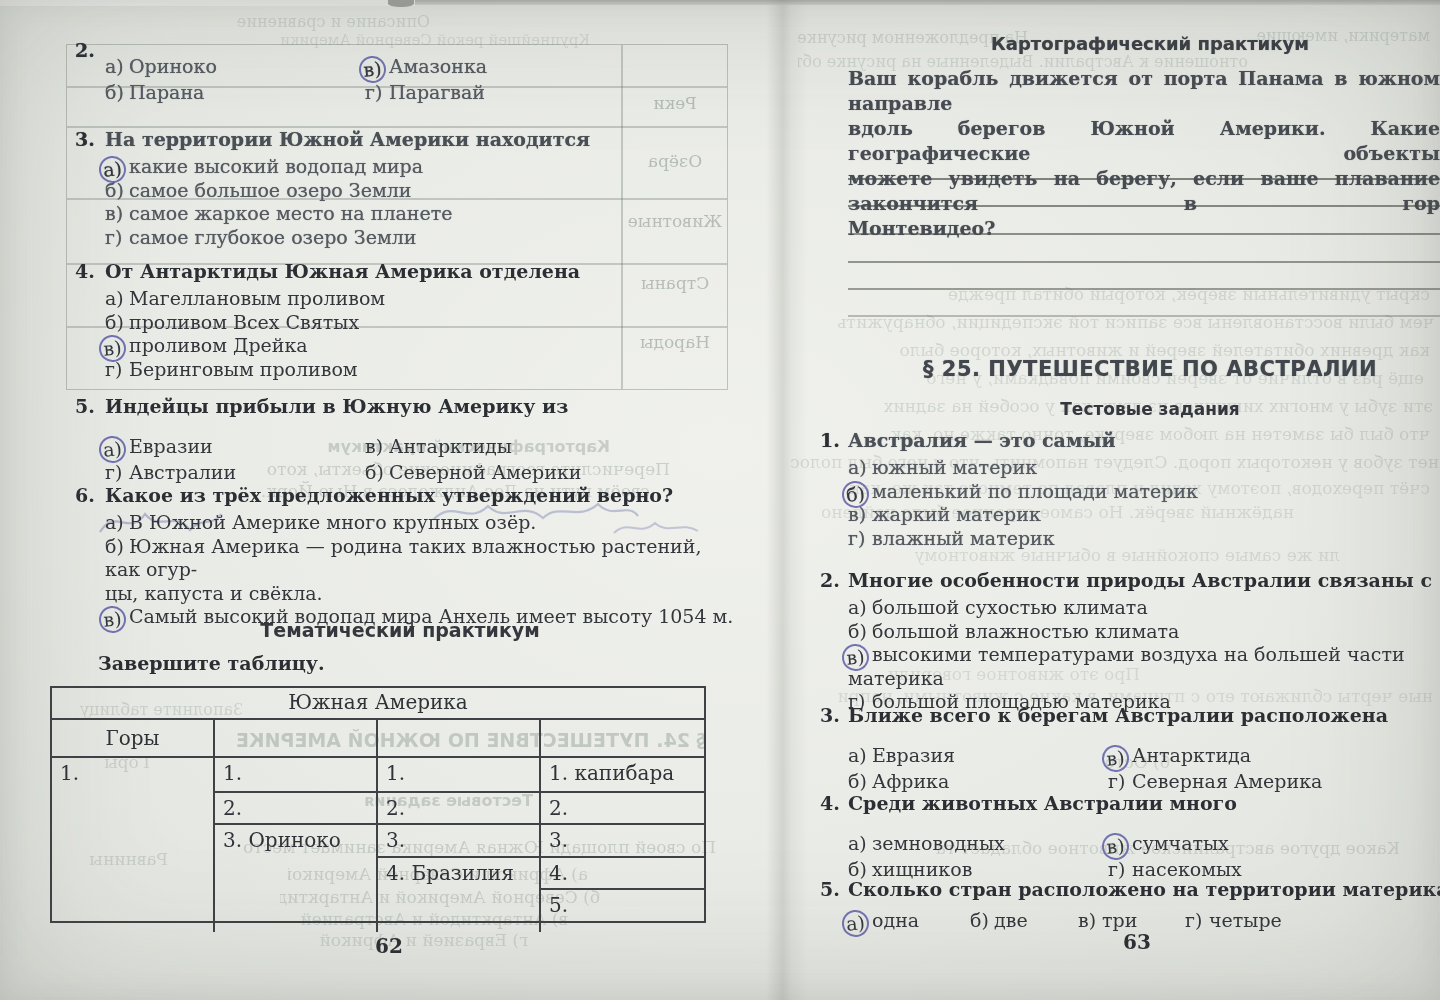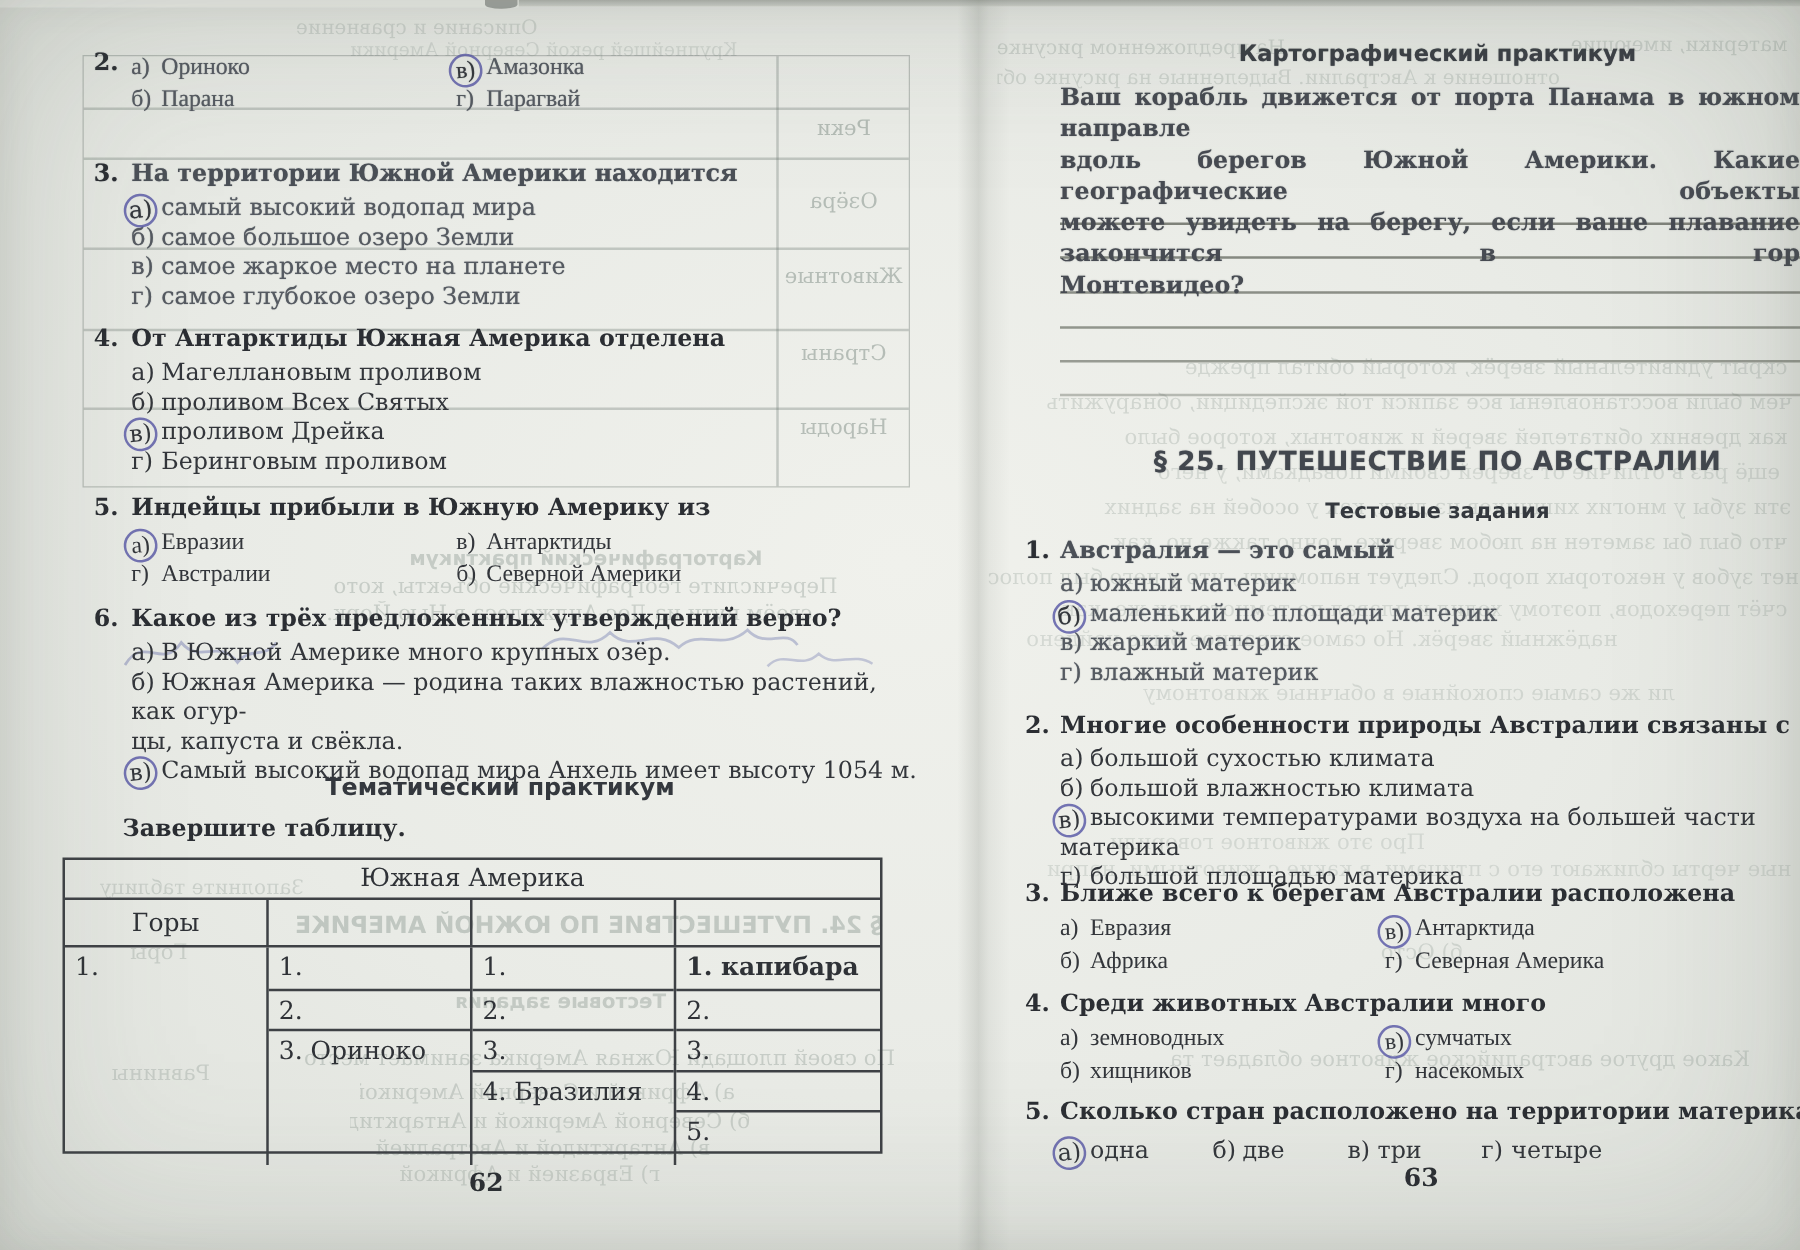--- a/index.html
+++ b/index.html
@@ -14,21 +14,21 @@
   .page-left{left:0;width:780px;}
   .page-right{left:780px;width:660px;}
 
   
   .q{position:absolute;left:75px;width:660px;padding-left:30px;box-sizing:border-box;
      font:19px/24px "DejaVu Serif",serif;color:#33363b;z-index:5;}
   .page-right .q{left:40px;width:628px;padding-left:28px;}
   .q-num{position:absolute;left:0;top:0;font-weight:bold;color:#2b2e33;}
   .q-title{font-weight:bold;color:#2b2e33;margin-bottom:4px;white-space:nowrap;}
   .opts.list .opt{display:block;line-height:23.5px;white-space:pre-line;}
-  .opts.grid2{display:grid;grid-template-columns:260px 1fr;grid-auto-rows:25.5px;margin-top:4px;font-family:Liberation Serif, serif;}
+  .opts.grid2{display:grid;grid-template-columns:260px 1fr;grid-auto-rows:25.5px;margin-top:16px;}
   .opts.row{position:relative;height:30px;margin-top:7px;}
   .opts.row .opt{position:absolute;top:0;white-space:nowrap;}
   .okey{display:inline-block;min-width:24px;}
   .okey.circ{border:2px solid rgba(93,93,168,.85);border-radius:50%;
      width:27px;height:27px;min-width:0;line-height:23px;text-align:center;
      box-sizing:border-box;margin:-3px 3px -6px -6px;transform:rotate(-5deg);
      vertical-align:middle;color:#33363b;}
   .faded{color:#555a61;text-shadow:0 0 .8px rgba(85,90,97,.8);}
   .faded .q-title{color:#4b5057;}
 
@@ -150,21 +150,21 @@
           <div class="opts grid2">
             <span class="opt"><span class="okey">а)</span><span>Ориноко</span></span>
             <span class="opt"><span class="okey circ">в)</span><span>Амазонка</span></span>
             <span class="opt"><span class="okey">б)</span><span>Парана</span></span>
             <span class="opt"><span class="okey">г)</span><span>Парагвай</span></span>
           </div>
         </div>
         <div class="q faded" style="top: 127px;">
           <div class="q-title"><span class="q-num">3.</span><span>На территории Южной Америки находится</span></div>
           <div class="opts list">
-            <span class="opt"><span class="okey circ">а)</span><span>самый высокий водопад мира</span></span>
+            <span class="opt"><span class="okey circ">а)</span><span>какие высокий водопад мира</span></span>
             <span class="opt"><span class="okey">б)</span><span>самое большое озеро Земли</span></span>
             <span class="opt"><span class="okey">в)</span><span>самое жаркое место на планете</span></span>
             <span class="opt"><span class="okey">г)</span><span>самое глубокое озеро Земли</span></span>
           </div>
         </div>
         <div class="q" style="top: 259px;">
           <div class="q-title"><span class="q-num">4.</span><span>От Антарктиды Южная Америка отделена</span></div>
           <div class="opts list">
             <span class="opt"><span class="okey">а)</span><span>Магеллановым проливом</span></span>
             <span class="opt"><span class="okey">б)</span><span>проливом Всех Святых</span></span>
@@ -212,21 +212,21 @@
             <div class="tcell" style="height: 32px;">2.</div>
             <div class="tcell" style="height: 107px;">3. Ориноко</div>
           </div>
           <div class="tcol">
             <div class="tcell" style="height: 35px;">1.</div>
             <div class="tcell" style="height: 32px;">2.</div>
             <div class="tcell" style="height: 33px;">3.</div>
             <div class="tcell" style="height: 63px;">4. Бразилия</div>
           </div>
           <div class="tcol">
-            <div class="tcell" style="height: 35px; font-weight: bold;">1. капибара</div>
+            <div class="tcell" style="height: 35px;">1. капибара</div>
             <div class="tcell" style="height: 32px;">2.</div>
             <div class="tcell" style="height: 33px;">3.</div>
             <div class="tcell" style="height: 32px;">4.</div>
             <div class="tcell" style="height: 31px;">5.</div>
           </div>
         </div>
     </div>
 
     <div id="pagenum-62" class="pagenum">62</div>
   </div>

